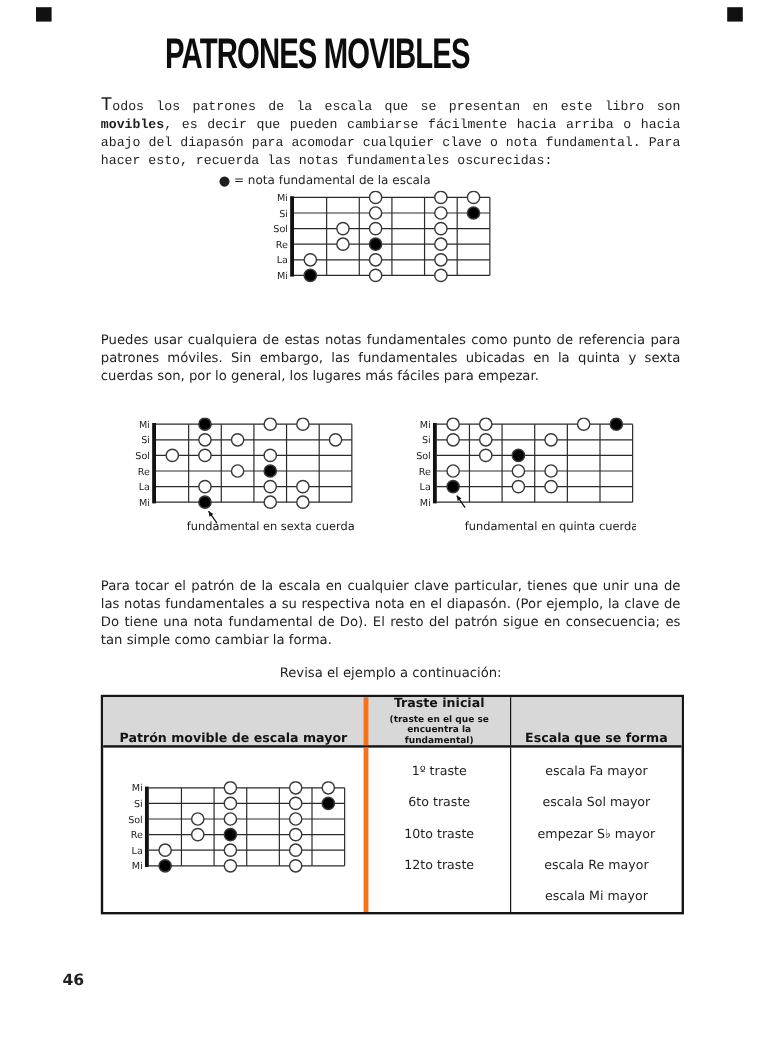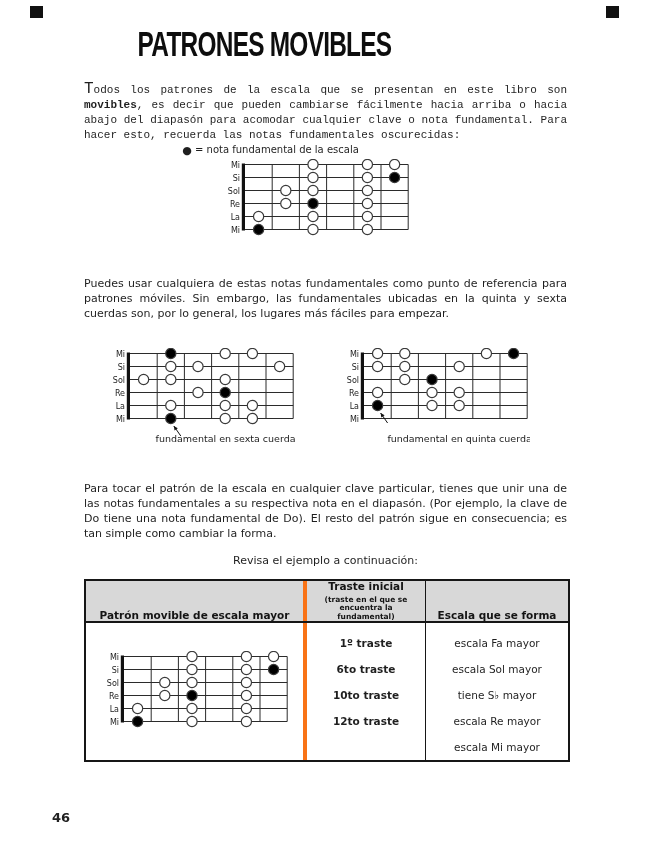--- a/index.html
+++ b/index.html
@@ -37,21 +37,21 @@
   #diagram-main{left:219px;top:159px;}
   #diagram-sexta{left:104px;top:348px;}
   #diagram-quinta{left:338px;top:348px;}
   .example-table{
     position:absolute;left:84px;top:579px;width:486px;height:183px;
     border:2px solid #161616;box-sizing:border-box;background:#fff;
   }
   .thead{display:flex;height:42px;background:#d8d8d8;border-bottom:2px solid #161616;box-sizing:border-box;}
   .tbody{display:flex;height:137px;}
   .c1{width:221px;box-sizing:border-box;border-right:4px solid #f97316;}
-  .c2{width:119px;box-sizing:border-box;border-right:1px solid #161616;font-weight:bold;}
+  .c2{width:119px;box-sizing:border-box;border-right:1px solid #161616;}
   .c3{flex:1;box-sizing:border-box;}
   .th{display:flex;flex-direction:column;justify-content:flex-end;align-items:center;
       font-size:10.5px;font-weight:bold;text-align:center;color:#141414;}
   .th .sub{font-size:7.5px;font-weight:bold;line-height:8.5px;width:104px;margin-top:4px;}
   .td{position:relative;}
   .td.c1{display:flex;align-items:center;justify-content:center;}
   .rows-col{display:flex;flex-direction:column;justify-content:flex-start;
       padding-top:7px;}
   .row-line{height:26px;display:flex;align-items:center;justify-content:center;
       font-size:10.5px;color:#1f1f1f;}
@@ -257,20 +257,20 @@
     </div>
     <div class="td c2 rows-col" id="col-traste">
         <div class="row-line">1º traste</div>
         <div class="row-line">6to traste</div>
         <div class="row-line">10to traste</div>
         <div class="row-line">12to traste</div>
       </div>
     <div class="td c3 rows-col" id="col-escala">
         <div class="row-line">escala Fa mayor</div>
         <div class="row-line">escala Sol mayor</div>
-        <div class="row-line">tiene S♭ mayor</div>
+        <div class="row-line">empezar S♭ mayor</div>
         <div class="row-line">escala Re mayor</div>
         <div class="row-line">escala Mi mayor</div>
       </div>
   </div>
 </div>
 
 <div class="page-number">46</div>
 
 </body></html>

